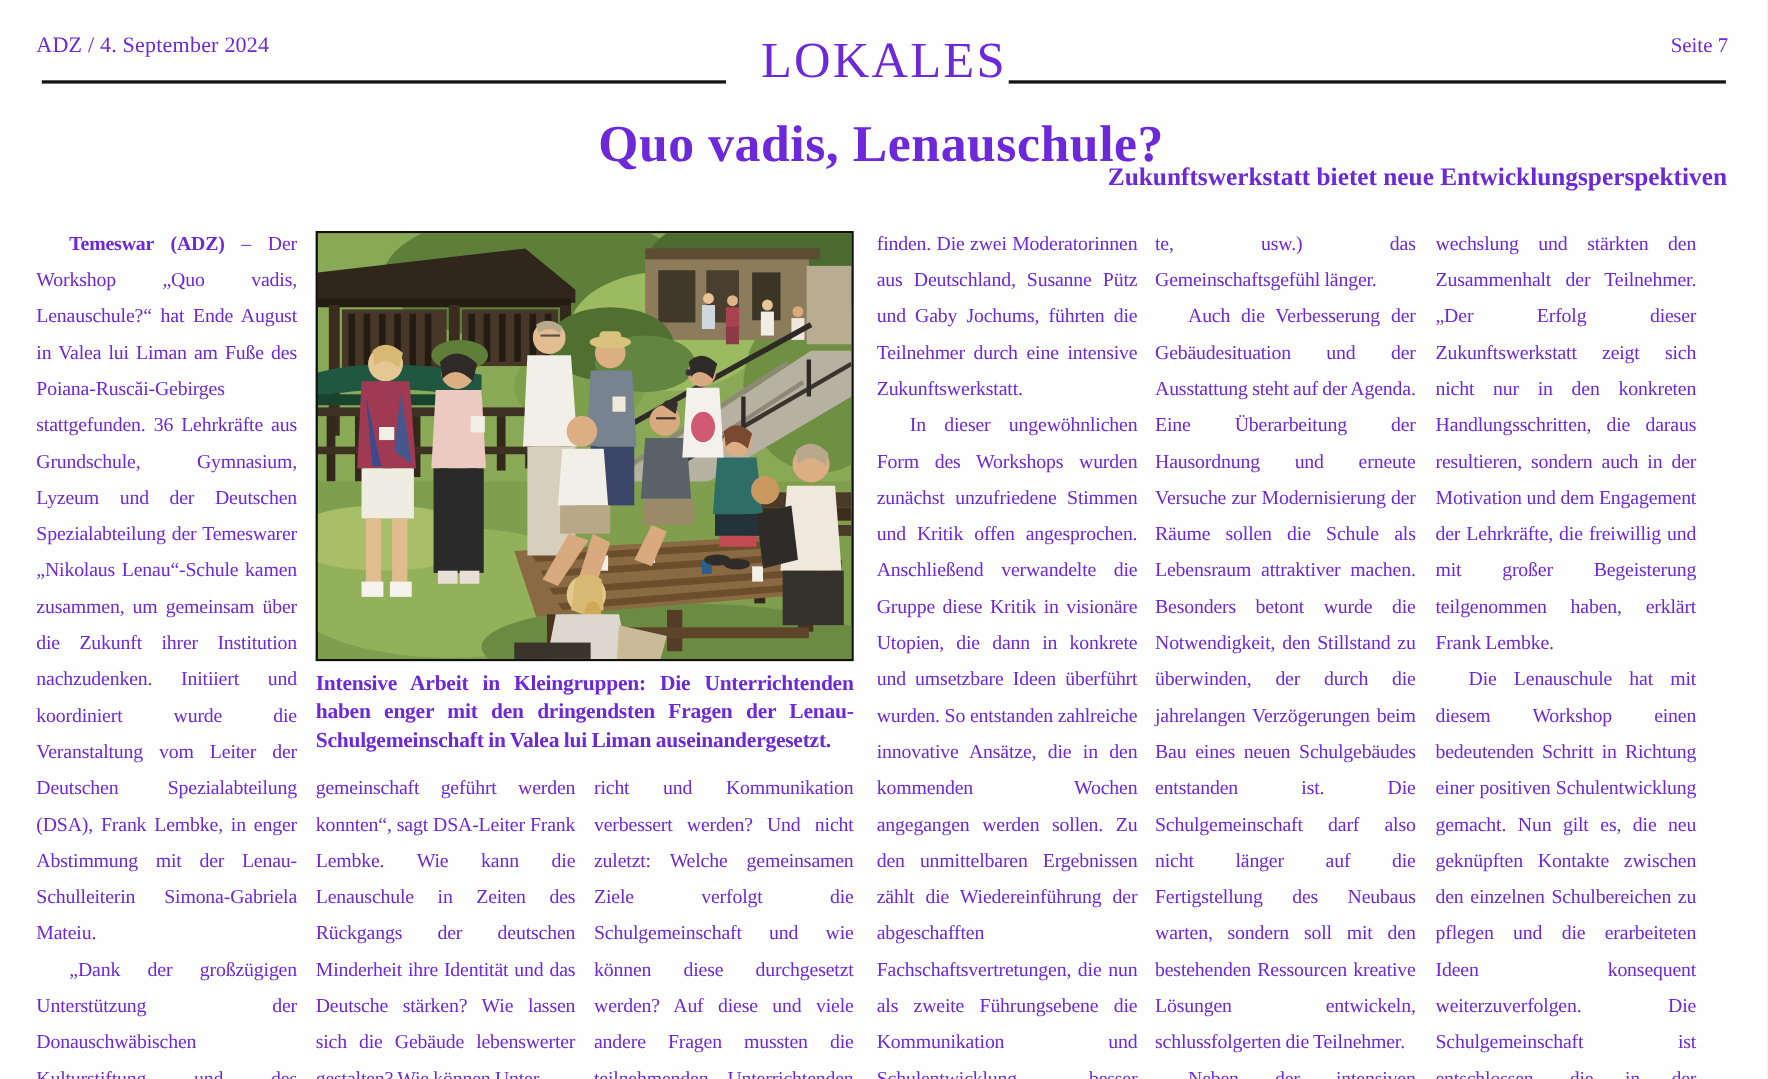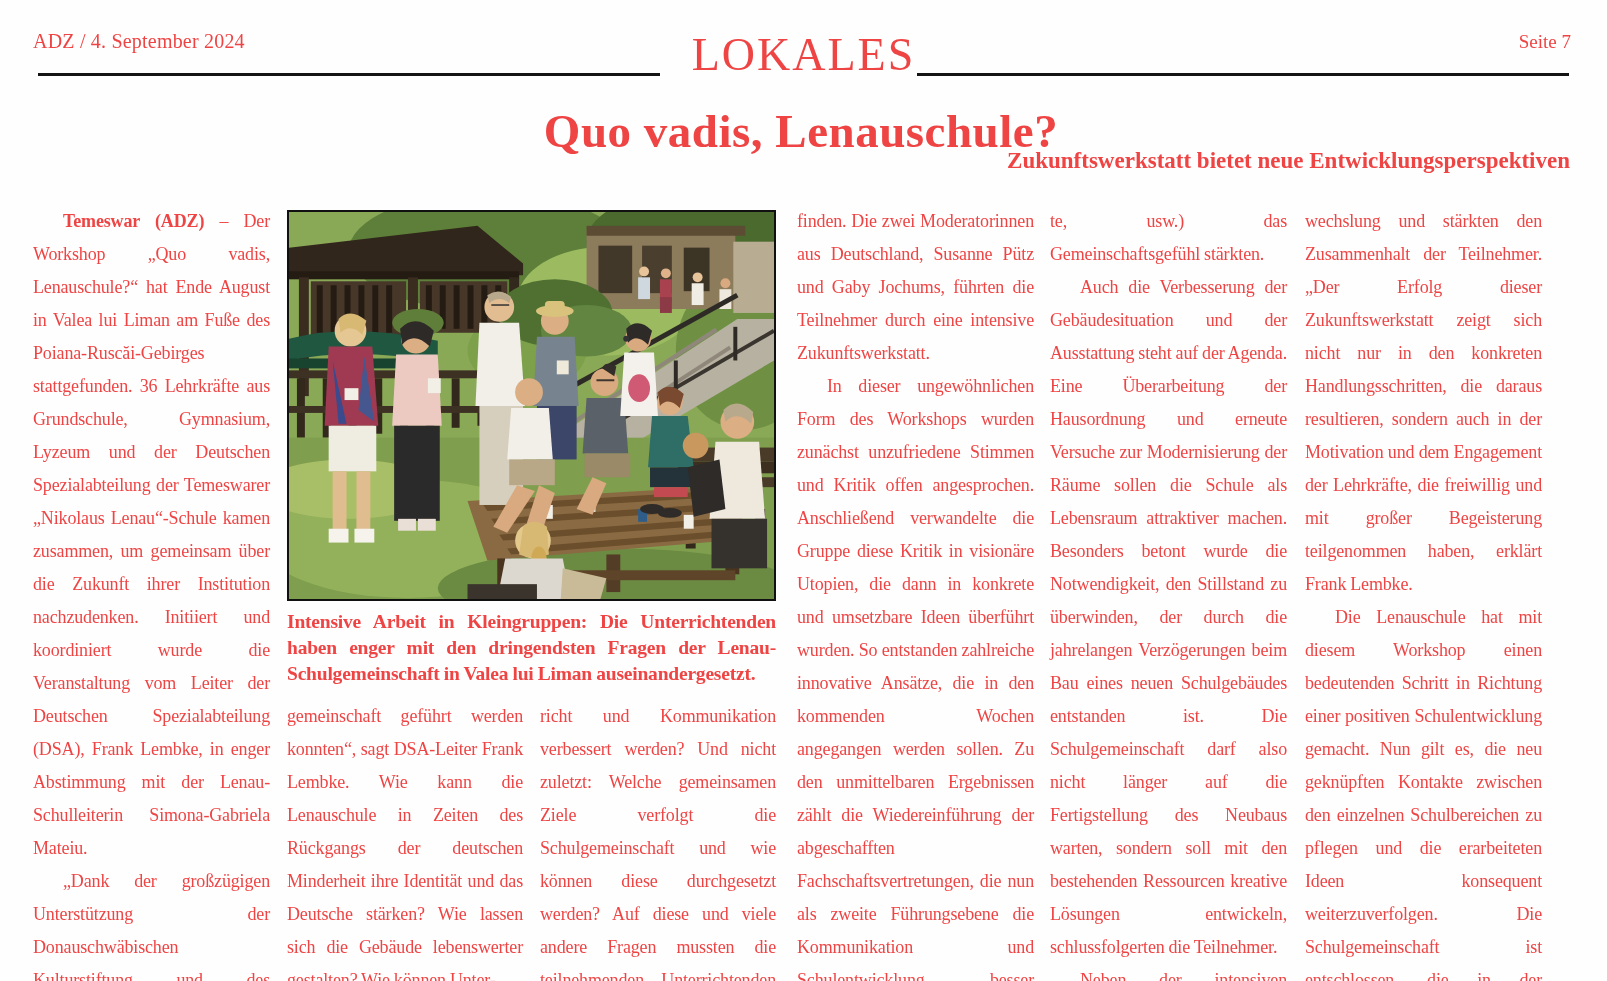--- a/index.html
+++ b/index.html
@@ -1,18 +1,18 @@
 <!DOCTYPE html>
 <html lang="de"><head>
 <meta charset="utf-8">
 <style>
   html,body{margin:0;padding:0;background:#e8e8e8;}
   .page{
     position:relative;width:1607px;height:981px;background:#fefefe;
-    font-family:"Liberation Serif","DejaVu Serif",serif;color:#ef4444;
+    font-family:"Liberation Serif","DejaVu Serif",serif;color:#6d28d9;
     overflow:hidden;margin:0 auto;
   }
   
   .masthead-date{position:absolute;left:33px;top:30px;font-size:20px;letter-spacing:.2px;}
   .section-title{
     position:absolute;left:0;top:28px;width:1607px;text-align:center;
     font-size:46px;letter-spacing:2px;font-weight:400;
   }
   .page-number{position:absolute;right:36px;top:31px;font-size:19px;}
   .rule{position:absolute;top:73px;height:3px;background:#141414;}
@@ -296,21 +296,21 @@
   <div class="col col3">
     <p>richt und Kommunikation verbessert werden? Und nicht zuletzt: Welche gemeinsamen Ziele verfolgt die Schulgemeinschaft und wie können diese durchgesetzt werden? Auf diese und viele andere Fragen mussten die teilnehmenden Unterrichtenden Antworten</p>
   </div>
 
   <div class="col col4">
     <p>finden.  Die zwei Moderatorinnen aus Deutschland, Susanne Pütz und Gaby Jochums, führten die Teilnehmer durch eine intensive Zukunftswerkstatt.</p>
     <p class="indent">In dieser ungewöhnlichen Form des Workshops wurden zunächst unzufriedene Stimmen und Kritik offen angesprochen. Anschließend verwandelte die Gruppe diese Kritik in visionäre Utopien, die dann in konkrete und umsetzbare Ideen überführt wurden. So entstanden zahlreiche innovative Ansätze, die in den kommenden Wochen angegangen werden sollen. Zu den unmittelbaren Ergebnissen zählt die Wiedereinführung der abgeschafften Fachschaftsvertretungen, die nun als zweite Führungsebene die Kommunikation und Schulentwicklung besser strukturieren sollen. Zudem sollen Pläne zur Wiederbelebung alter Schultraditionen (Silvesterbälle, Sommerfes-</p>
   </div>
 
   <div class="col col5">
-    <p>te, usw.) das Gemeinschaftsgefühl stärkten.</p>
+    <p>te, usw.) das Gemeinschaftsgefühl länger.</p>
     <p class="indent">Auch die Verbesserung der Gebäudesituation und der Ausstattung steht auf der Agenda. Eine Überarbeitung der Hausordnung und erneute Versuche zur Modernisierung der Räume sollen die Schule als Lebensraum attraktiver machen. Besonders betont wurde die Notwendigkeit, den Stillstand zu überwinden, der durch die jahrelangen Verzögerungen beim Bau eines neuen Schulgebäudes entstanden ist. Die Schulgemeinschaft darf also nicht länger auf die Fertigstellung des Neubaus warten, sondern soll mit den bestehenden Ressourcen kreative Lösungen entwickeln, schlussfolgerten die Teilnehmer.</p>
     <p class="indent">Neben der intensiven Gruppenarbeit blieb auch Raum für persönlichen Austausch und gemeinsames Vergnügen. Abende am Lagerfeuer mit Musik sorgten für eine gelungene Ab-</p>
   </div>
 
   <div class="col col6">
     <p>wechslung und stärkten den Zusammenhalt der Teilnehmer. „Der Erfolg dieser Zukunftswerkstatt zeigt sich nicht nur in den konkreten Handlungsschritten, die daraus resultieren, sondern auch in der Motivation und dem Engagement der Lehrkräfte, die freiwillig und mit großer Begeisterung teilgenommen haben, erklärt Frank Lembke.</p>
     <p class="indent">Die Lenauschule hat mit diesem Workshop einen bedeutenden Schritt in Richtung einer positiven Schulentwicklung gemacht. Nun gilt es, die neu geknüpften Kontakte zwischen den einzelnen Schulbereichen zu pflegen und die erarbeiteten Ideen konsequent weiterzuverfolgen. Die Schulgemeinschaft ist entschlossen, die in der Zukunftswerkstatt erarbeiteten Visionen Realität werden zu lassen und damit das kommende Schuljahr 2024-2025 erfolgreich zu gestalten.</p>
   </div>
 
 </div>

